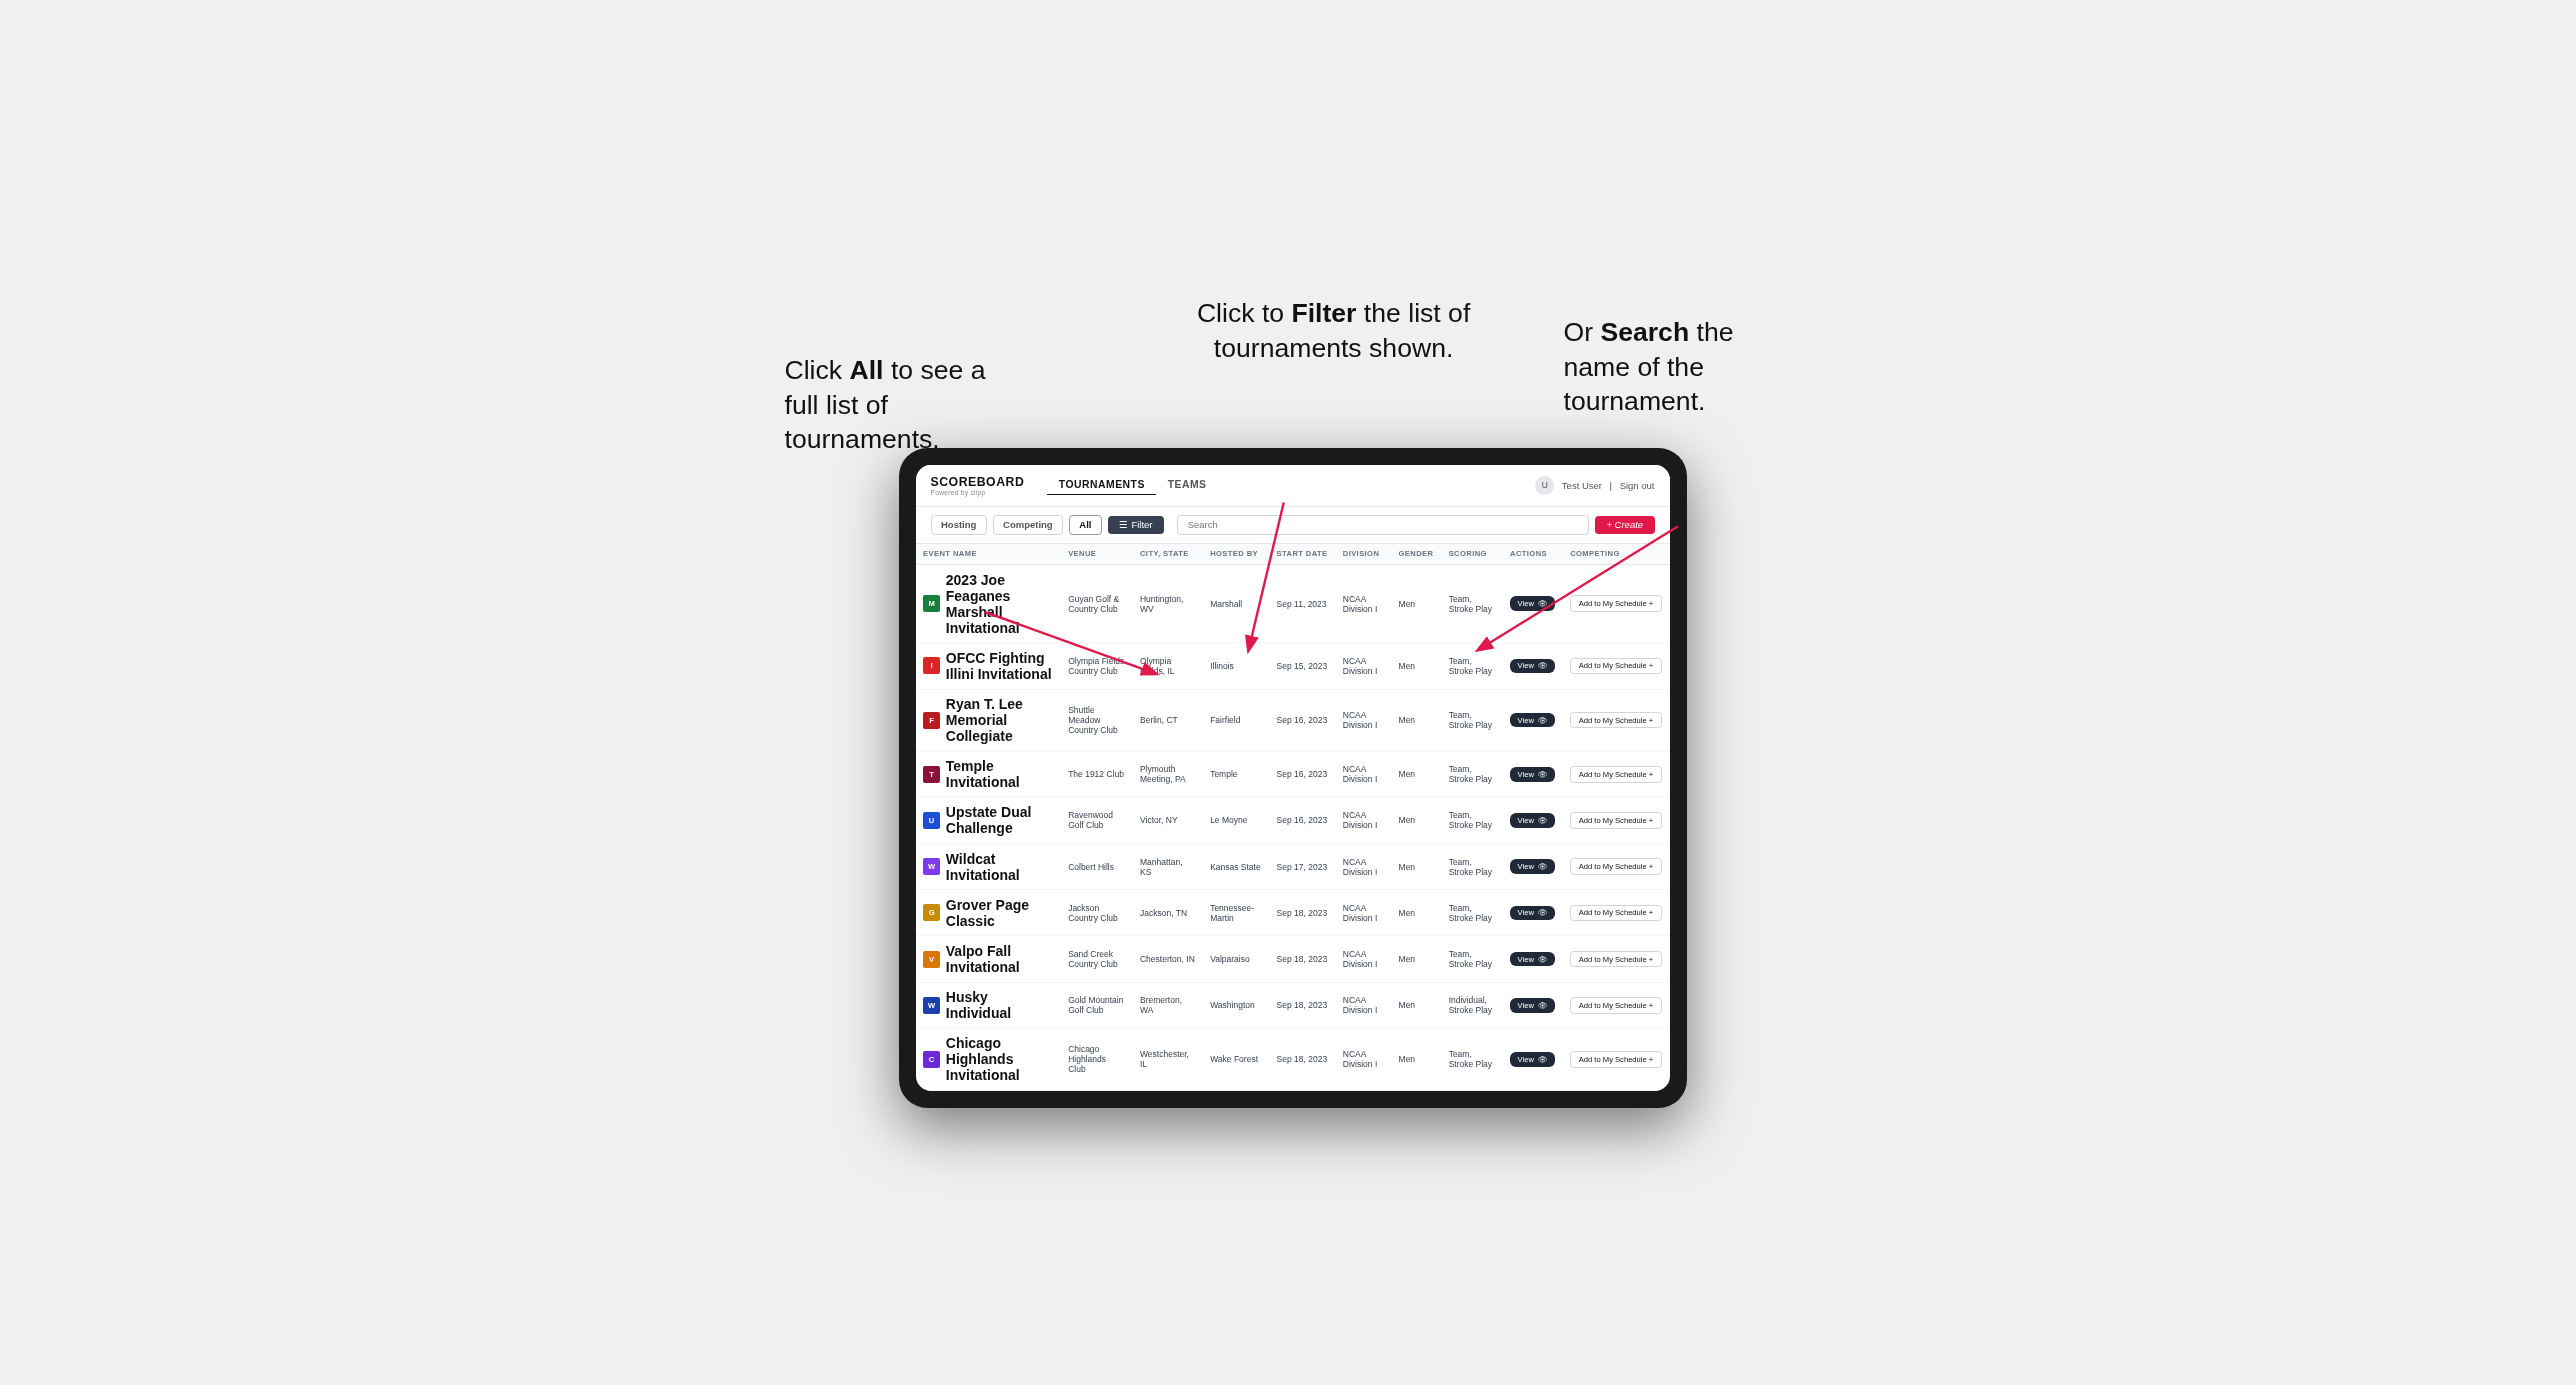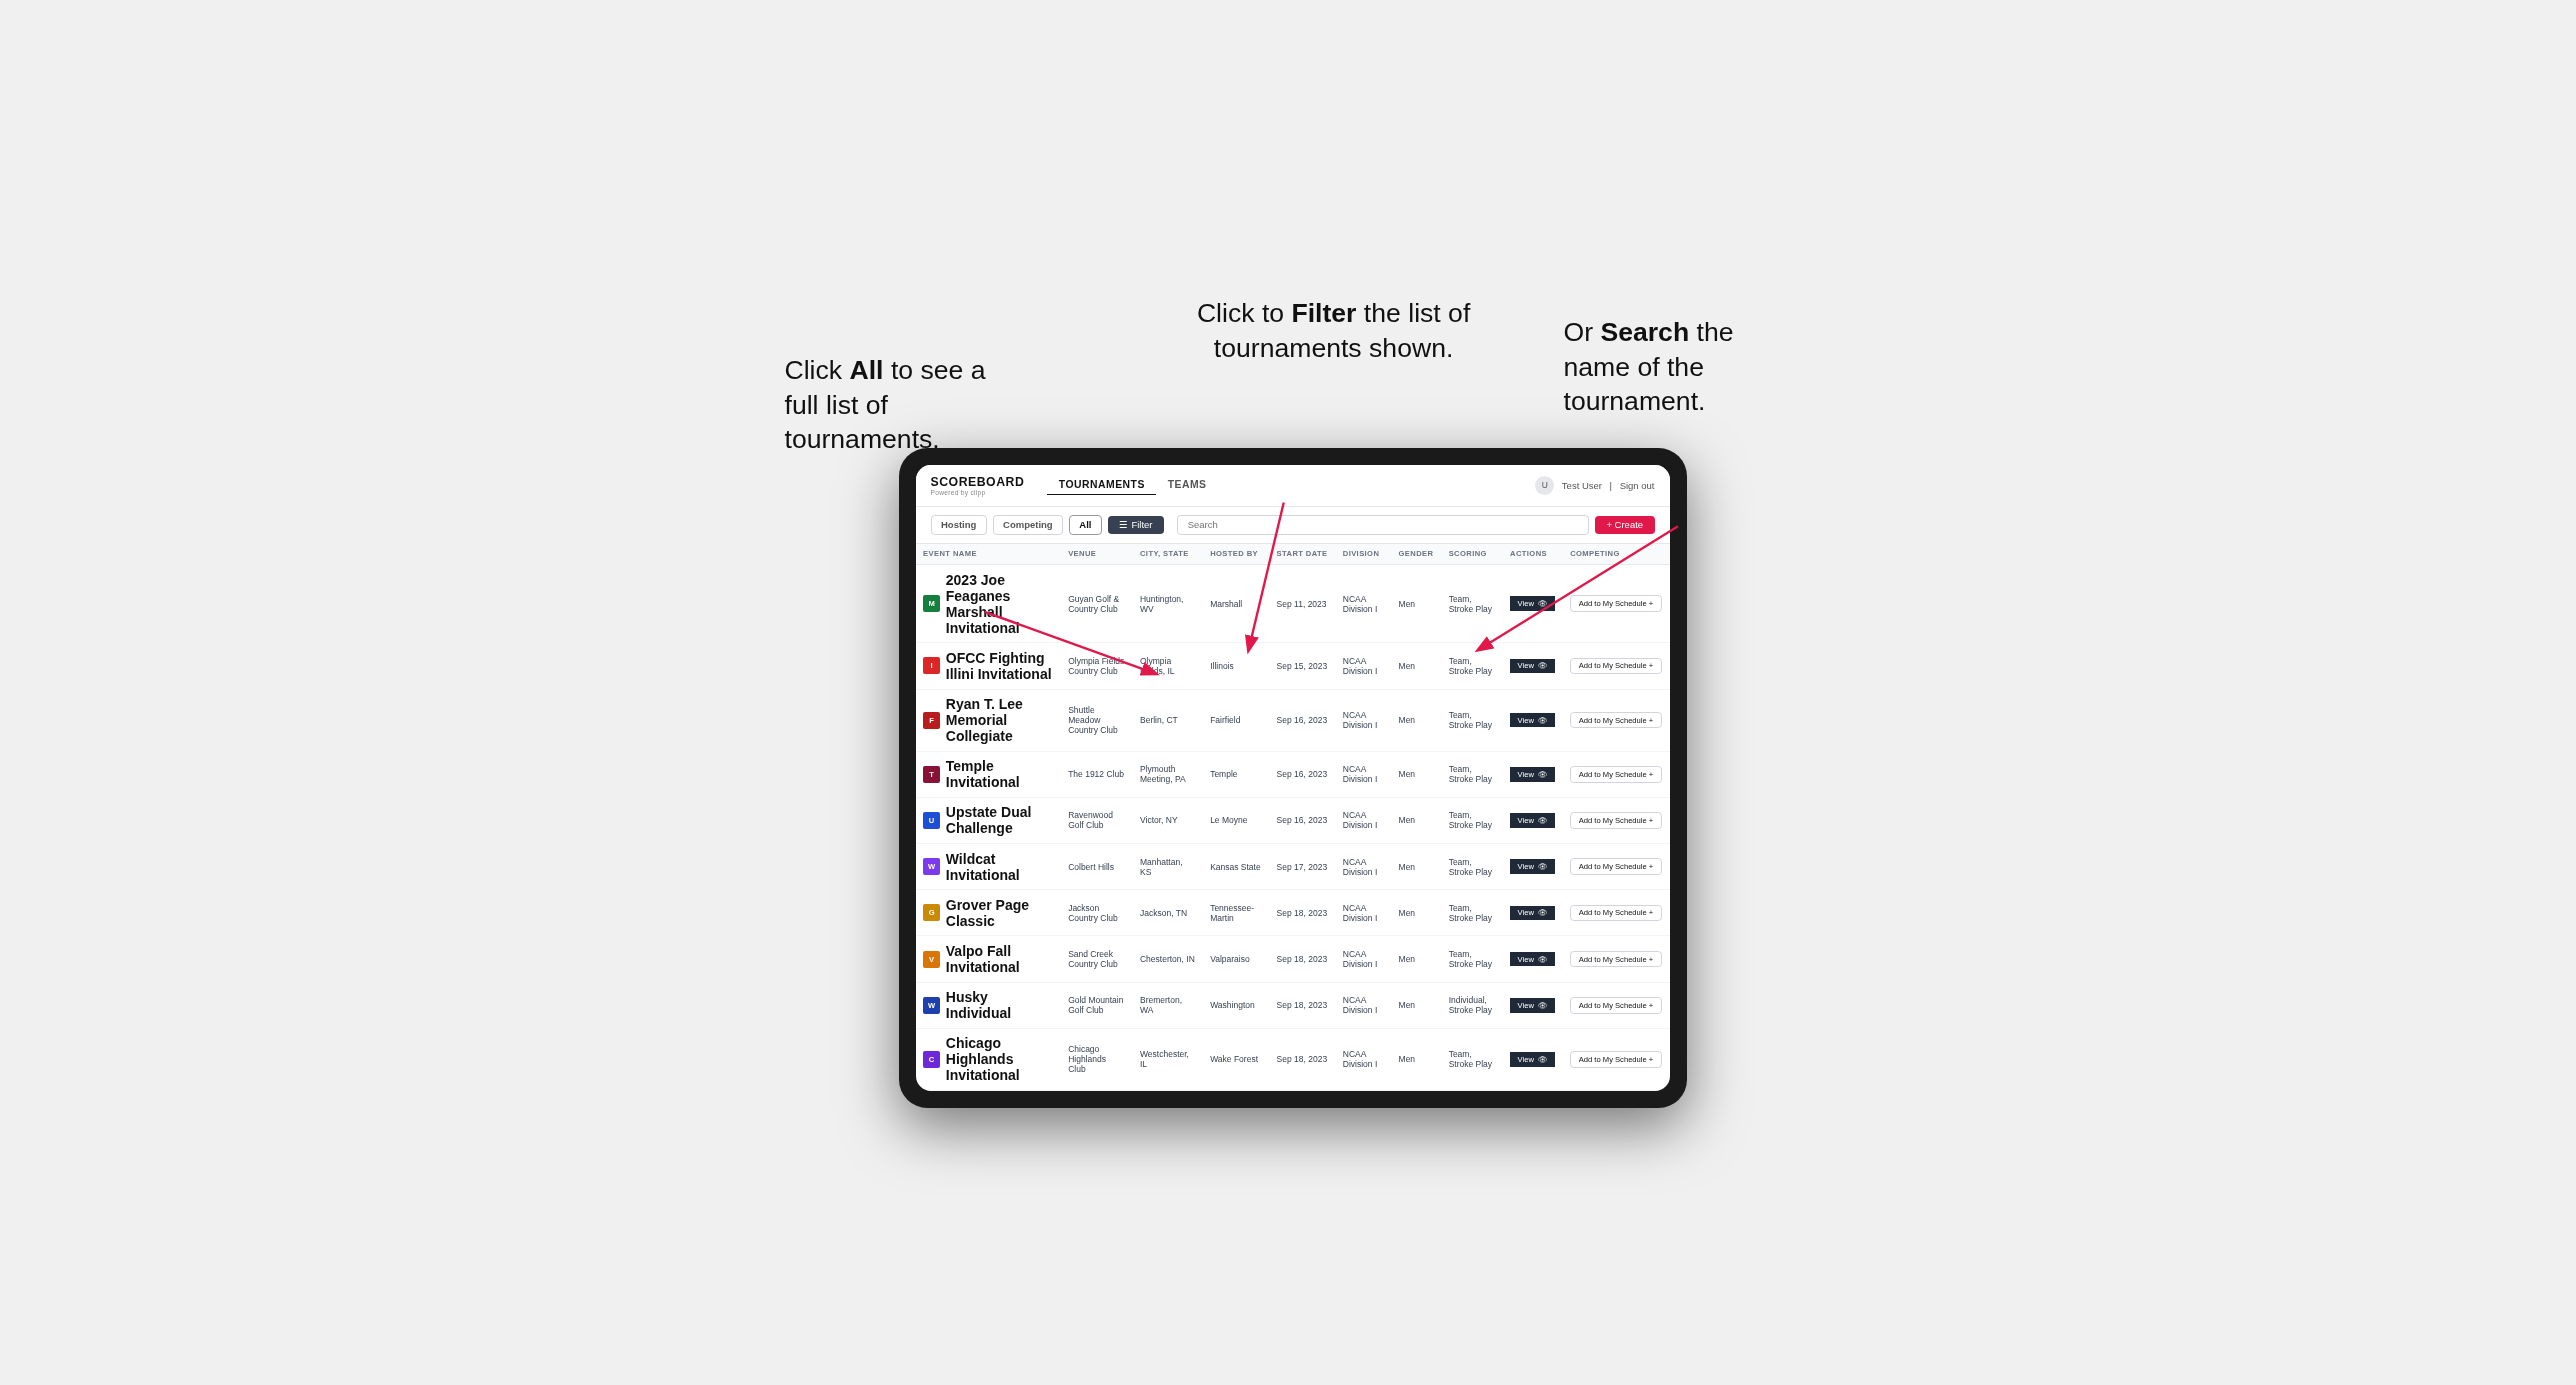--- a/index.html
+++ b/index.html
@@ -151,20 +151,21 @@
     }
     .create-btn {
       padding: 3.8px 11.4px;
       background: #e0194a;
       color: #fff;
       border: none;
       border-radius: 3.8px;
       font-size: 9.5px;
       cursor: pointer;
       white-space: nowrap;
+      font-style: italic;
     }
 
     
     .data-table {
       width: 100%;
       border-collapse: collapse;
       font-size: 8.5px;
     }
     .data-table thead tr {
       background: #f9fafb;
@@ -211,21 +212,21 @@
       color: #111;
     }
     .view-btn {
       display: inline-flex;
       align-items: center;
       gap: 3.8px;
       padding: 2.8px 7.6px;
       background: #1f2937;
       color: #fff;
       border: none;
-      border-radius: 0;
+      border-radius: 6px;
       font-size: 7.6px;
       cursor: pointer;
       white-space: nowrap;
     }
     .add-btn {
       display: inline-flex;
       align-items: center;
       gap: 2.8px;
       padding: 2.8px 7.6px;
       background: #fff;

